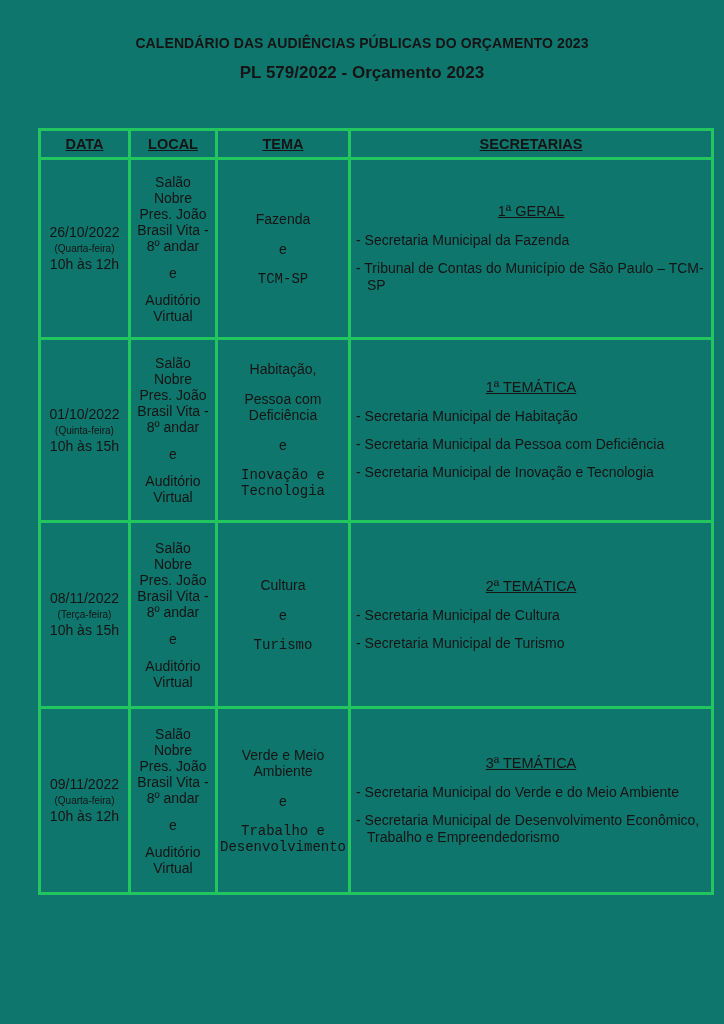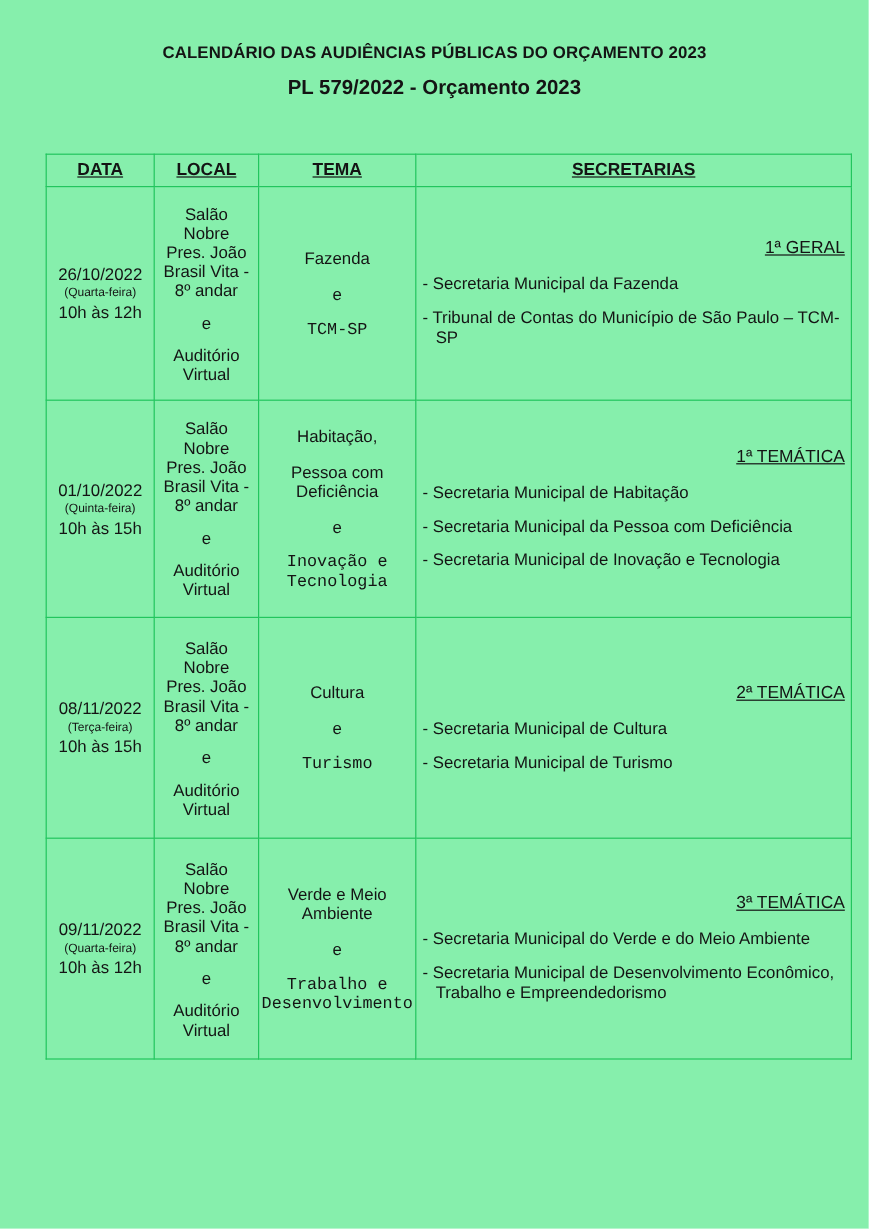--- a/index.html
+++ b/index.html
@@ -1,25 +1,25 @@
 <!DOCTYPE html>
 <html><head>
 <meta charset="utf-8">
 <style>
   html,body { margin:0; padding:0; background:#fff; }
   .page {
-    position:relative; width:724px; height:1024px; background:#86efac;
+    position:relative; width:724px; height:1024px; background:#0f766e;
     font-family:"Liberation Sans","DejaVu Sans",sans-serif; color:#141414;
     overflow:hidden;
   }
   .doc-title   { padding-top:35px; text-align:center; font-size:14px; font-weight:700; letter-spacing:.1px; }
   .doc-subtitle{ margin-top:12px;  text-align:center; font-size:17px; font-weight:700; }
 
   table.cal { border-collapse:collapse; table-layout:fixed; margin:45px 0 0 38px; }
-  .cal th, .cal td { border:1px solid #22c55e; }
+  .cal th, .cal td { border:3px solid #22c55e; }
 
   .cal thead th {
     height:24px; padding:1px 0; font-size:14.5px; font-weight:700;
     text-decoration:underline; text-align:center; vertical-align:middle;
   }
   .cal td { vertical-align:middle; font-size:14px; padding:6px 2px; }
   .cal td.c { text-align:center; }
   tr.r0 td { height:165px; }
   tr.r1 td { height:168px; }
   tr.r2 td { height:171px; }
@@ -27,21 +27,21 @@
 
   .date-line { line-height:17px; }
   .weekday   { font-size:10px; line-height:15px; }
 
   .paras .para { white-space:pre-line; line-height:16px; margin:0 0 11px 0; }
   .paras .para:last-child { margin-bottom:0; }
   td.tema .para { margin-bottom:14px; }
   td.tema .para:last-child { margin-bottom:0;font-family:Liberation Mono, monospace; }
 
   td.sec { text-align:left; padding:6px 5px; }
-  .sec-title { text-align:right; text-decoration:underline; font-size:14.5px; margin-bottom:13px; }
+  .sec-title { text-align:center; text-decoration:underline; font-size:14.5px; margin-bottom:13px; }
   .sec-items .item { padding-left:11px; text-indent:-11px; line-height:17px; margin-bottom:11px; }
   .sec-items .item:last-child { margin-bottom:0; }
 </style>
 </head>
 <body>
 
 <div class="page">
 
   <div class="doc-title">CALENDÁRIO DAS AUDIÊNCIAS PÚBLICAS DO ORÇAMENTO 2023</div>
   <div class="doc-subtitle">PL 579/2022 - Orçamento 2023</div>

